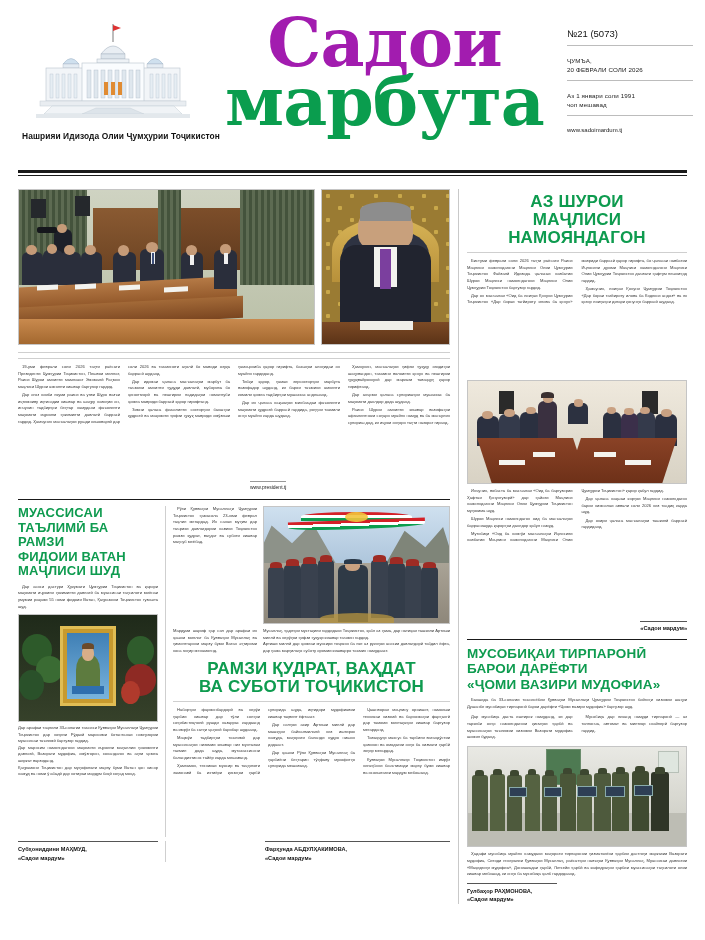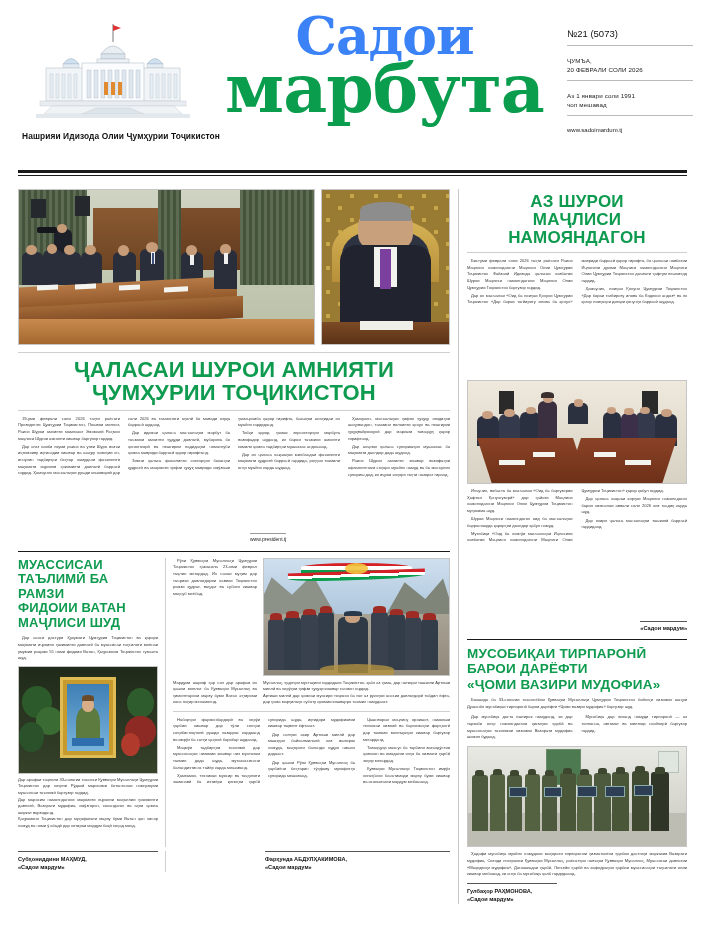--- a/index.html
+++ b/index.html
@@ -24,21 +24,21 @@
   }
 
   .mh-mid { flex: 1; position:relative; padding-left: 6px; }
   .logo-top, .logo-bot {
     font-family: "DejaVu Serif", serif;
     font-weight: bold;
     line-height: .84;
     letter-spacing: -1px;
     text-align: center;
   }
-  .logo-top { color:#3b82f6; font-size: 52px; margin-top: 8px; }
+  .logo-top { color:#a21caf; font-size: 68px; margin-top: 8px; }
   .logo-bot { color:#0a9d4e; font-size: 68px; margin-top: 2px; }
 
   .mh-right { width: 148px; padding: 22px 12px 0 10px; }
   .mh-line { border-top: 1px solid #bcbcbc; margin: 0 0 5px 0; }
   .mh-block { margin-bottom: 11px; }
   .mh-issue { font-size: 9.5px; color:#111; margin-bottom: 6px; }
   .mh-small { font-size: 6.2px; color:#222; line-height: 1.45; letter-spacing:.15px; }
   .mh-url { font-size: 6px; color:#222; }
 
   .rule-thick { height: 3px; background: #1a1a1a; margin: 2px 18px 0 18px; }
@@ -276,24 +276,20 @@
             <div style="position:absolute;left:46%;top:38%;width:8%;height:26%;background:#7b3f9e;"></div>
 
             <div style="position:absolute;left:0;bottom:0;width:100%;height:14%;background:linear-gradient(#7c4a25,#5b3317);"></div>
             <div style="position:absolute;left:30%;bottom:9%;width:42%;height:6%;background:#efefe9;"></div>
           </div>
         </div>
       </div>
 
       <div class="hr-s" style="margin-top:7px"></div>
 
-      <h1 class="head">
-        <span>ҶАЛАСАИ ШУРОИ АМНИЯТИ</span><br>
-        <span>ҶУМҲУРИИ ТОҶИКИСТОН</span>
-      </h1>
 
       <div class="hr-s"></div>
 
       <div style="column-count:4; column-gap:8px; height:108px;" class="txt">
         <p>19-уми феврали соли 2026 таҳти раёсати Президенти Ҷумҳурии Тоҷикистон, Пешвои миллат, Раиси Шурои амнияти мамлакат Эмомалӣ Раҳмон маҷлиси Шурои амнияти кишвар баргузор гардид.</p>
         <p>Дар оғоз ноиби якуми раиси ва узви Шуро вазъи иҷтимоиву иқтисодии кишвар ва шаҳру навоҳии он, инчунин тадбирҳои беҳтар намудани фаъолияти мақомоти иҷроияи ҳокимияти давлатӣ баррасӣ гардид. Ҳамчунин масъалаҳои рушди кишоварзӣ дар соли 2026 ва таъминоти аҳолӣ бо маводи озуқа баррасӣ шуданд.</p>
         <p>Дар идомаи ҷаласа масъалаҳои марбут ба таъмини амнияти ҳудуди давлатӣ, мубориза бо ҷинояткорӣ ва пешгирии падидаҳои номатлуби ҷомеа мавриди баррасӣ қарор гирифтанд.</p>
         <p>Зимни ҷаласа фаъолияти сохторҳои бахшҳои қудратӣ ва мақомоти ҳифзи ҳуқуқ мавриди омӯзиши ҳамаҷониба қарор гирифта, бахшҳои алоҳидаи он муайян гардиданд.</p>
         <p>Тибқи қарор, ҳамаи зерсохторҳои марбута вазифадор шуданд, ки барои таъмини амнияти комили ҷомеа тадбирҳои мушаххас андешанд.</p>
         <p>Дар ин ҷаласа нақшаҳои минбаъдаи фаъолияти мақомоти қудратӣ баррасӣ гардида, роҳҳои такмили онҳо муайян карда шуданд.</p>
@@ -398,20 +394,24 @@
           <div style="display:flex; gap:6px; margin-top:4px;">
             <div class="caption" style="width:84px;">
               <p>Мардуми шариф ҳар сол дар арафаи ин ҷашни миллат ба Қувваҳои Мусаллаҳ ва ҳимоятгарони марзу буми Ватан эҳтироми хоса зоҳир менамоянд.</p>
             </div>
             <div class="caption" style="flex:1;">
               <p>Мусаллаҳ, ҳадяҳои мустақили гардидани Тоҷикистон, қабл аз ҳама, дар натиҷаи ташкили Артиши миллӣ ва нерӯҳои ҳифзи ҳуқуқи кишвар таъмин гардид.</p>
               <p>Артиши миллӣ дар ҷомеаи муосири тоҷикон ба яке аз рукнҳои асосии давлатдорӣ табдил ёфта, дар ҳама марҳилаҳо суботу оромии кишварро таъмин намудааст.</p>
             </div>
           </div>
 
+          <h2 class="head" style="margin-top:6px; font-size:17px;">
+            <span>РАМЗИ ҚУДРАТ, ВАҲДАТ</span><br>
+            <span>ВА СУБОТИ ТОҶИКИСТОН</span>
+          </h2>
 
           <div class="hr-s"></div>
 
           <div class="cols3 txt" style="height:130px;">
             <p>Наборҳои фармонбардорӣ ва нерӯи ҳарбии кишвар дар тӯли солҳои соҳибистиқлолӣ рушди назаррас кардаанд ва имрӯз ба сатҳи ҷаҳонӣ баробар шудаанд.</p>
             <p>Маҷмӯи тадбирҳои таълимӣ дар муассисаҳои низомии кишвар низ мунтазам такмил дода шуда, мутахассисони баландихтисос тайёр карда мешаванд.</p>
             <p>Ҳамзамон, техникаи муосир ва таҷҳизоти замонавӣ ба ихтиёри қисмҳои ҳарбӣ супорида шуда, иқтидори мудофиавии кишвар тақвият ёфтааст.</p>
             <p>Дар солҳои ахир Артиши миллӣ дар машқҳои байналмилалӣ низ иштирок намуда, маҳорати баланди худро нишон додааст.</p>
             <p>Дар ҷашни Рӯзи Қувваҳои Мусаллаҳ ба ҳарбиёни беҳтарин тӯҳфаву мукофотҳо супорида мешаванд.</p>
             <p>Ҷашнвораи маҷлису ороишот, намоиши техникаи низомӣ ва барномаҳои фарҳангӣ дар тамоми минтақаҳои кишвар баргузор мегарданд.</p>

